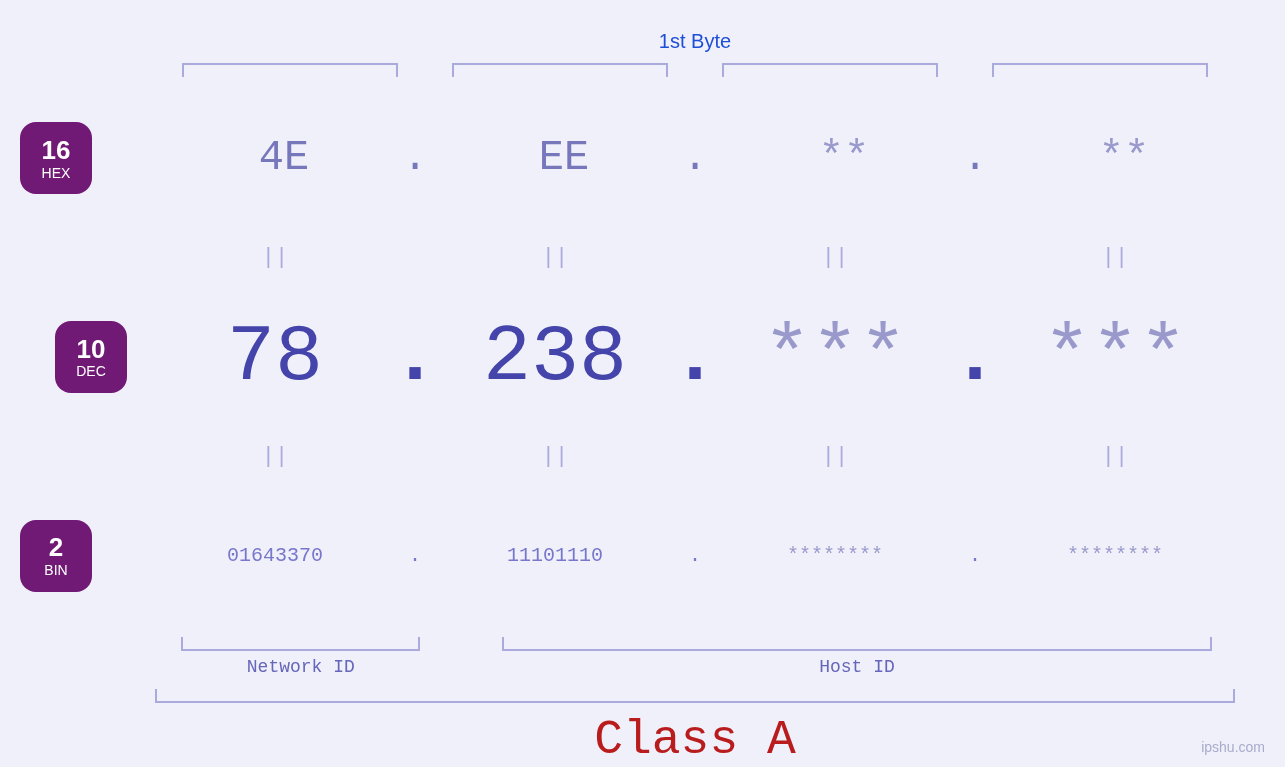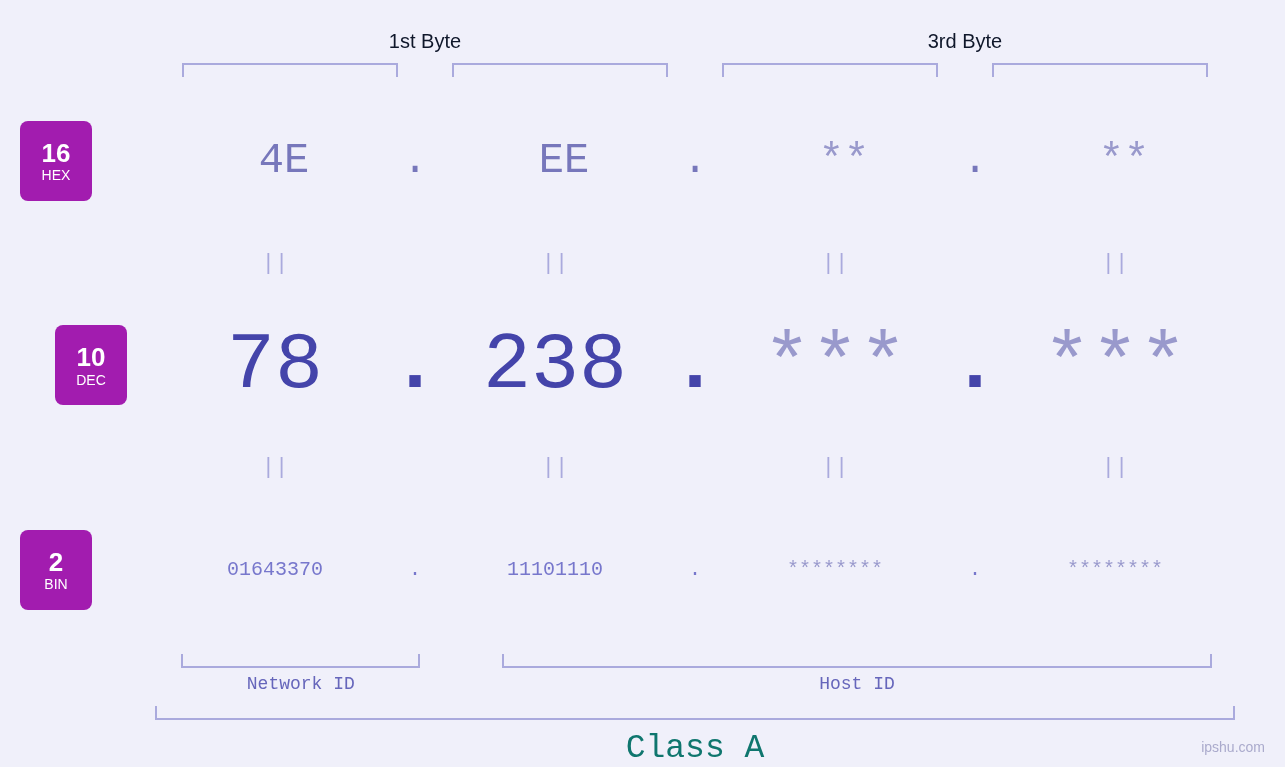--- a/index.html
+++ b/index.html
@@ -27,21 +27,21 @@
       width: 100%;
       justify-content: flex-end;
       padding-right: 50px;
       margin-top: 30px;
       padding-left: 155px;
     }
 
     .byte-label {
       flex: 1;
       text-align: center;
-      color: #0f172a;
+      color: #1d4ed8;
       font-size: 20px;
       font-family: Arial, sans-serif;
     }
 
     
     .top-brackets {
       display: flex;
       width: 100%;
       padding-left: 155px;
       padding-right: 50px;
@@ -236,46 +236,46 @@
     .class-row {
       display: flex;
       width: 100%;
       padding-left: 155px;
       padding-right: 50px;
       margin-top: 10px;
       justify-content: center;
     }
 
     .class-label {
-      color: #0f766e;
-      font-size: 33px;
+      color: #b91c1c;
+      font-size: 48px;
       font-family: 'Courier New', Courier, monospace;
       text-align: center;
       flex: 1;
     }
 
     
     .watermark {
       position: absolute;
       bottom: 12px;
       right: 20px;
       color: #aaaacc;
       font-size: 14px;
       font-family: Arial, sans-serif;
     }
 
     
     .badge {
       position: absolute;
       left: -135px;
-      background: #a21caf;
+      background: #701a75;
       color: white;
-      border-radius: 8px;
+      border-radius: 16px;
       width: 72px;
-      height: 80px;
+      height: 72px;
       display: flex;
       flex-direction: column;
       align-items: center;
       justify-content: center;
     }
 
     .badge-num {
       font-size: 26px;
       font-weight: bold;
       font-family: Arial, sans-serif;
@@ -292,21 +292,20 @@
       color: #9999cc;
     }
   </style>
 </head>
 <body>
 
 <div class="container">
 
   <div class="byte-headers">
     <div class="byte-label">1st Byte</div>
-    <div class="byte-label">3rd Byte</div>
   </div>
 
   <div class="top-brackets">
     <div class="bracket-cell">
       <div class="bracket-top"></div>
     </div>
     <div class="bracket-cell">
       <div class="bracket-top"></div>
     </div>
     <div class="bracket-cell">

